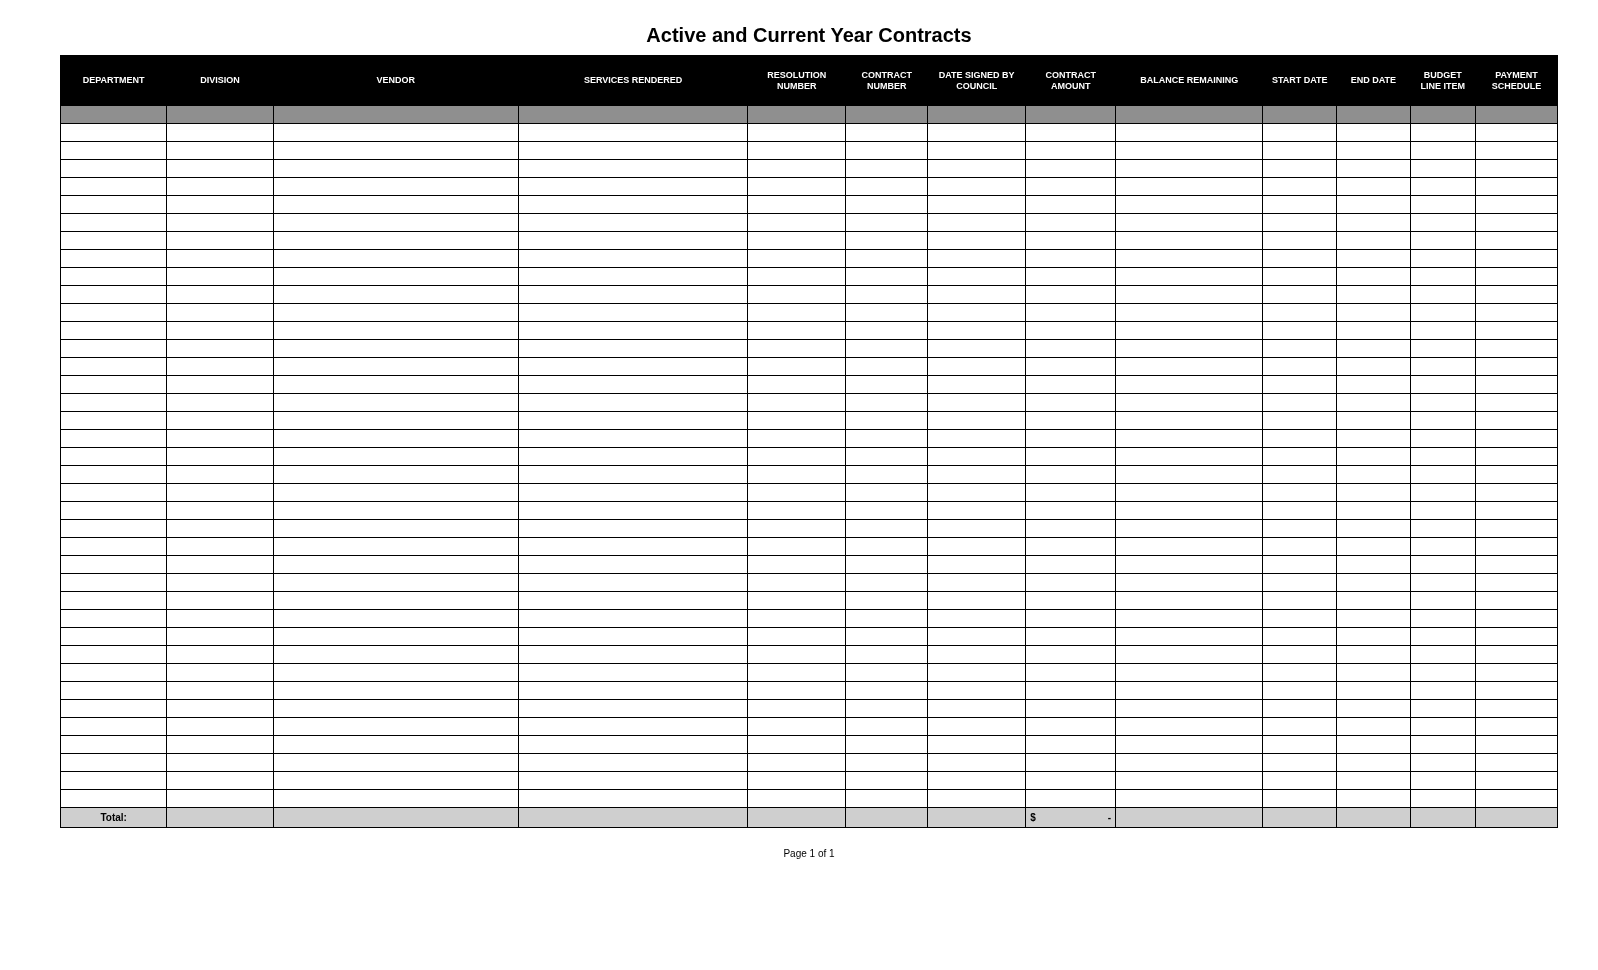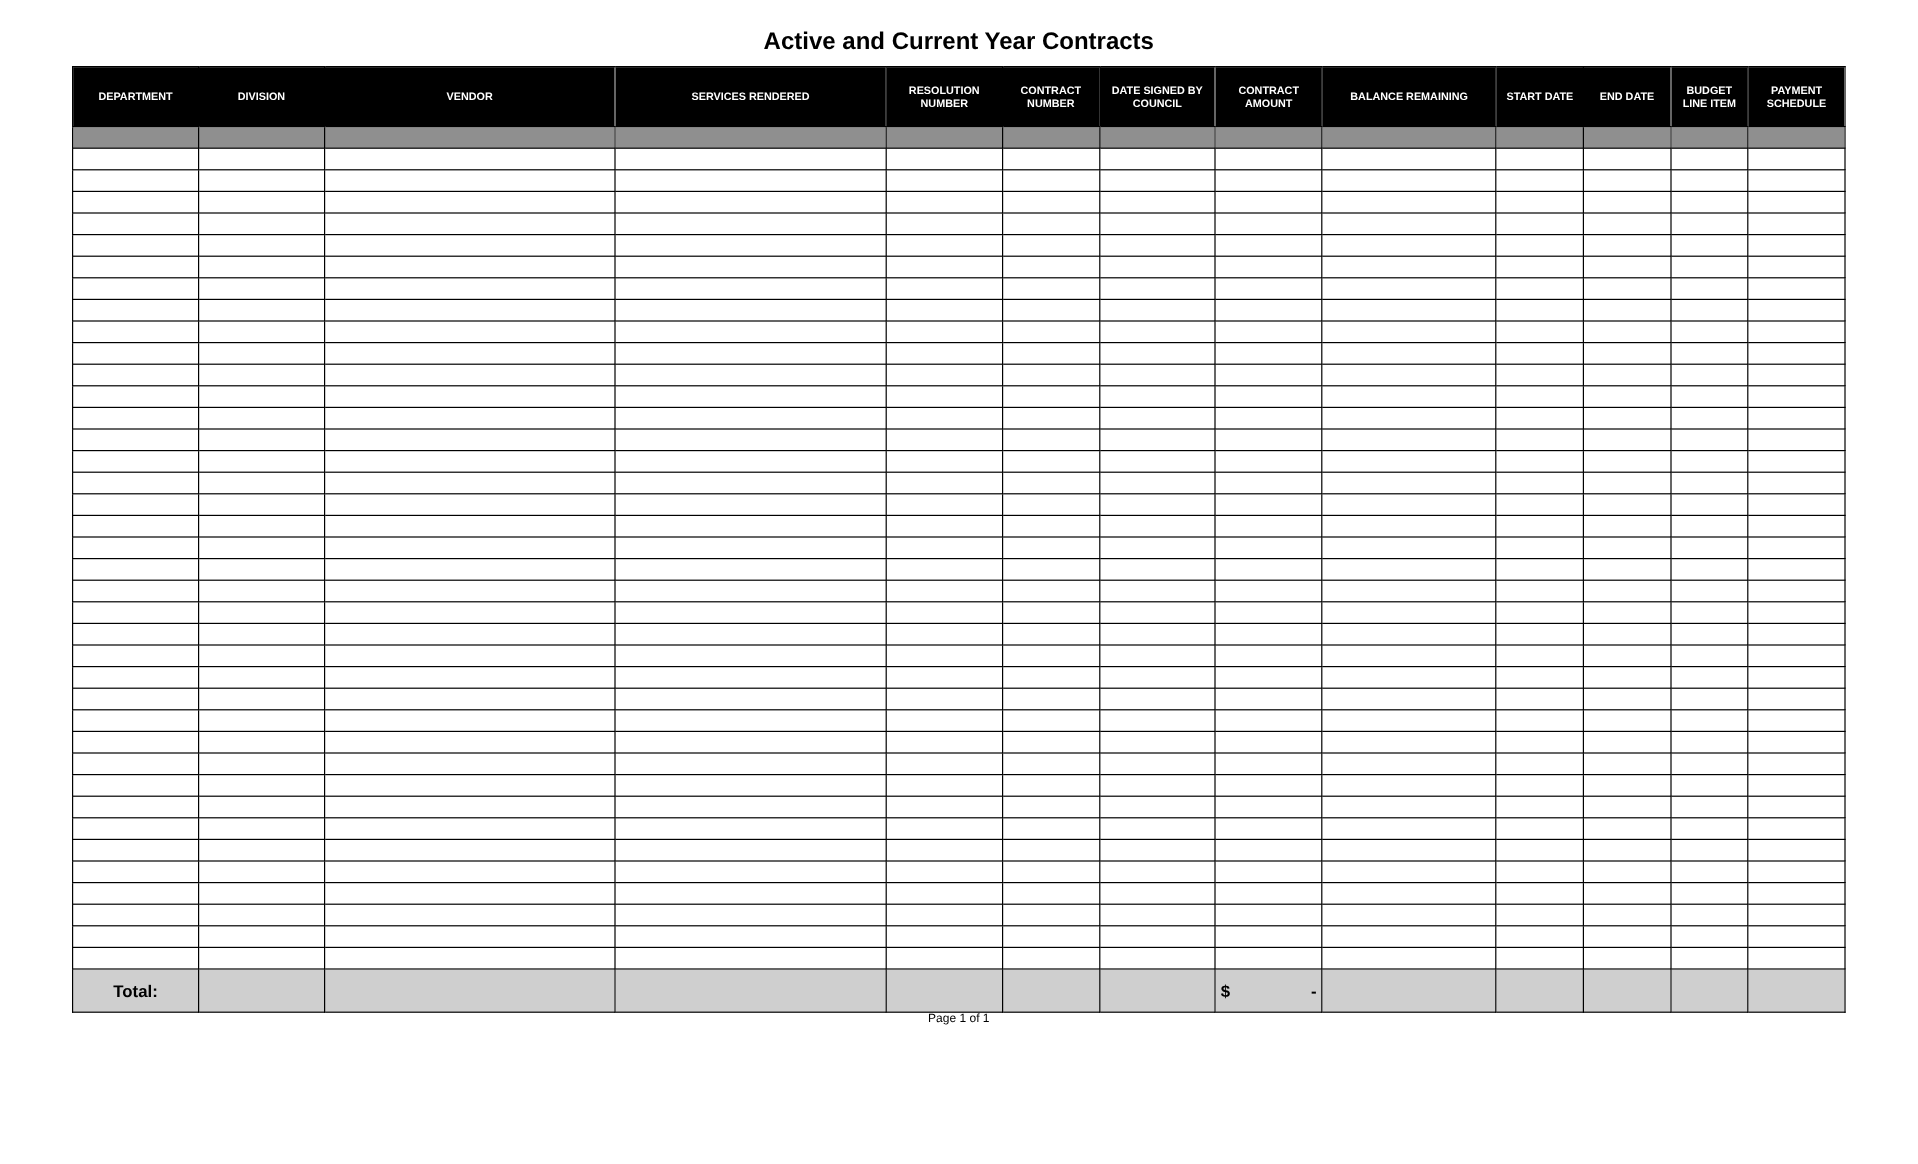--- a/index.html
+++ b/index.html
@@ -5,21 +5,21 @@
   * { box-sizing: border-box; }
   html, body {
     margin: 0;
     padding: 0;
     background: #ffffff;
     font-family: Arial, Helvetica, sans-serif;
     width: 1598px;
   }
   .page {
     width: 1598px;
-    padding: 24px 60px 40px 60px;
+    padding: 24px 40px 40px 60px;
   }
   .title {
     text-align: center;
     font-size: 20px;
     font-weight: 700;
     margin-bottom: 8px;
   }
   table.contracts {
     width: 100%;
     border-collapse: collapse;
@@ -45,40 +45,41 @@
     line-height: 1.2;
     padding: 6px 4px;
     text-transform: uppercase;
   }
   tr.shaded-row td {
     background: #8f8f8f;
   }
   tr.total-row td {
     background: #cfcfcf;
     font-weight: 700;
-    font-size: 14px;
-    height: 36px;
+    font-size: 10px;
+    height: 20px;
   }
   tr.total-row td.total-label {
     text-align: center;
   }
   tr.total-row td.total-amount {
     text-align: left;
     padding-left: 4px;
     padding-right: 4px;
   }
   tr.total-row td.total-amount .cur {
     float: left;
   }
   tr.total-row td.total-amount .dash {
     float: right;
   }
   .footer {
     text-align: center;
     font-size: 10px;
+    margin-top: 20px;
     color: #000;
   }
   
   col.c-dept   { width: 6.5%; }
   col.c-div    { width: 6.5%; }
   col.c-vendor { width: 15%; }
   col.c-serv   { width: 14%; }
   col.c-res    { width: 6%; }
   col.c-cnum   { width: 5%; }
   col.c-sign   { width: 6%; }

